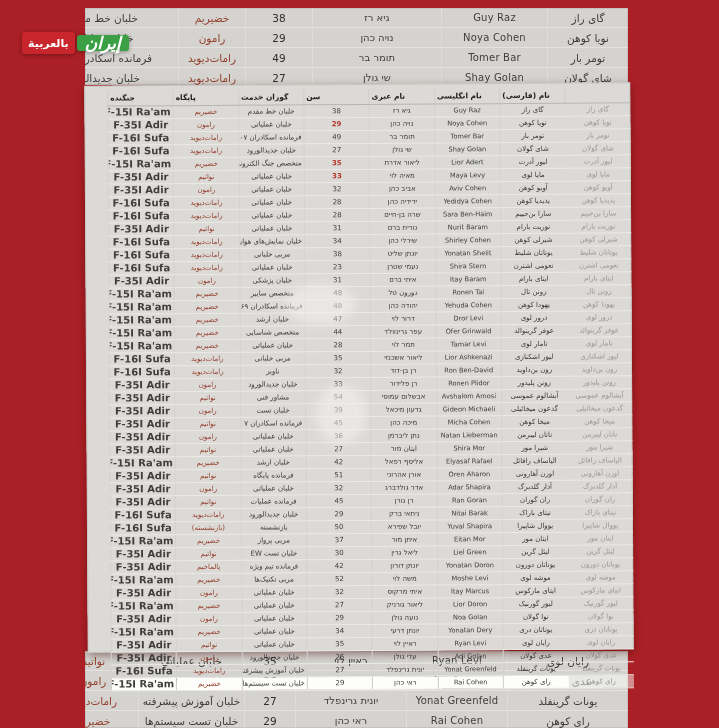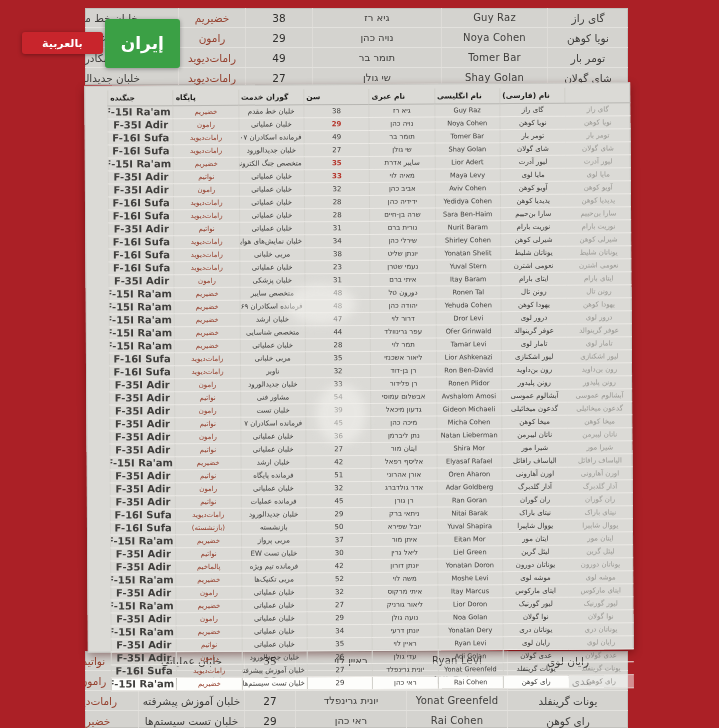--- a/index.html
+++ b/index.html
@@ -71,25 +71,25 @@
   .logo{
     position:absolute;left:22px;top:27px;height:32px;display:flex;
     align-items:center;direction:rtl;z-index:5;
     filter:drop-shadow(0 1px 2px rgba(0,0,0,.35));
   }
   .logo .box{
     display:flex;align-items:center;justify-content:center;
     color:#ffffff;font-weight:bold;border-radius:3px;
   }
   .logo .box-green{
-    height:49px;padding:0 16px;font-size:17px;
+    height:16px;padding:0 8px;font-size:17px;font-style:italic;
     letter-spacing:-1px;
   }
   .logo .box-red{
-    height:22px;padding:0 20px;font-size:11px;margin-right:2px;
+    height:22px;padding:0 6px;font-size:11px;margin-right:2px;
   }
 </style>
 </head>
 <body style="background: rgb(171, 32, 38);">
 
 <div class="strip strip-top">
   <table>
       <tbody id="strip-top-body">
         <tr>
           <td class="c-fa">گای راز</td>
@@ -220,21 +220,21 @@
           <td class="c-he">שי גולן</td>
           <td class="c-age">27</td>
           <td class="c-status">خلبان جدیدالورود</td>
           <td class="c-base">رامات‌دیوید</td>
           <td class="c-jet">F-16I Sufa</td>
         </tr>
         <tr>
           <td class="c-edge">لیور آدرت</td>
           <td class="c-fa">لیور آدرت</td>
           <td class="c-en">Lior Adert</td>
-          <td class="c-he">سایبر אדרת</td>
+          <td class="c-he">ליאור אדרת</td>
           <td class="c-age hot">35</td>
           <td class="c-status">متخصص جنگ الکترونیک</td>
           <td class="c-base">خضیریم</td>
           <td class="c-jet">F-15I Ra'am</td>
         </tr>
         <tr>
           <td class="c-edge">مایا لوی</td>
           <td class="c-fa">مایا لوی</td>
           <td class="c-en">Maya Levy</td>
           <td class="c-he">מאיה לוי</td>
@@ -299,21 +299,21 @@
           <td class="c-en">Yonatan Shelit</td>
           <td class="c-he">יונתן שליט</td>
           <td class="c-age">38</td>
           <td class="c-status">مربی خلبانی</td>
           <td class="c-base">رامات‌دیوید</td>
           <td class="c-jet">F-16I Sufa</td>
         </tr>
         <tr>
           <td class="c-edge">نعومی اشترن</td>
           <td class="c-fa">نعومی اشترن</td>
-          <td class="c-en">Yuval Stern</td>
+          <td class="c-en">Shira Stern</td>
           <td class="c-he">נעמי שטרן</td>
           <td class="c-age">23</td>
           <td class="c-status">خلبان عملیاتی</td>
           <td class="c-base">رامات‌دیوید</td>
           <td class="c-jet">F-16I Sufa</td>
         </tr>
         <tr>
           <td class="c-edge">ایتای بارام</td>
           <td class="c-fa">ایتای بارام</td>
           <td class="c-en">Itay Baram</td>
@@ -469,21 +469,21 @@
           <td class="c-en">Oren Aharon</td>
           <td class="c-he">אורן אהרוני</td>
           <td class="c-age">51</td>
           <td class="c-status">فرمانده پایگاه</td>
           <td class="c-base">نواتیم</td>
           <td class="c-jet">F-35I Adir</td>
         </tr>
         <tr>
           <td class="c-edge">آدار گلدبرگ</td>
           <td class="c-fa">آدار گلدبرگ</td>
-          <td class="c-en">Adar Goldberg</td>
+          <td class="c-en">Adar Shapira</td>
           <td class="c-he">אדר גולדברג</td>
           <td class="c-age">32</td>
           <td class="c-status">خلبان عملیاتی</td>
           <td class="c-base">رامون</td>
           <td class="c-jet">F-35I Adir</td>
         </tr>
         <tr>
           <td class="c-edge">ران گوران</td>
           <td class="c-fa">ران گوران</td>
           <td class="c-en">Ran Goran</td>

